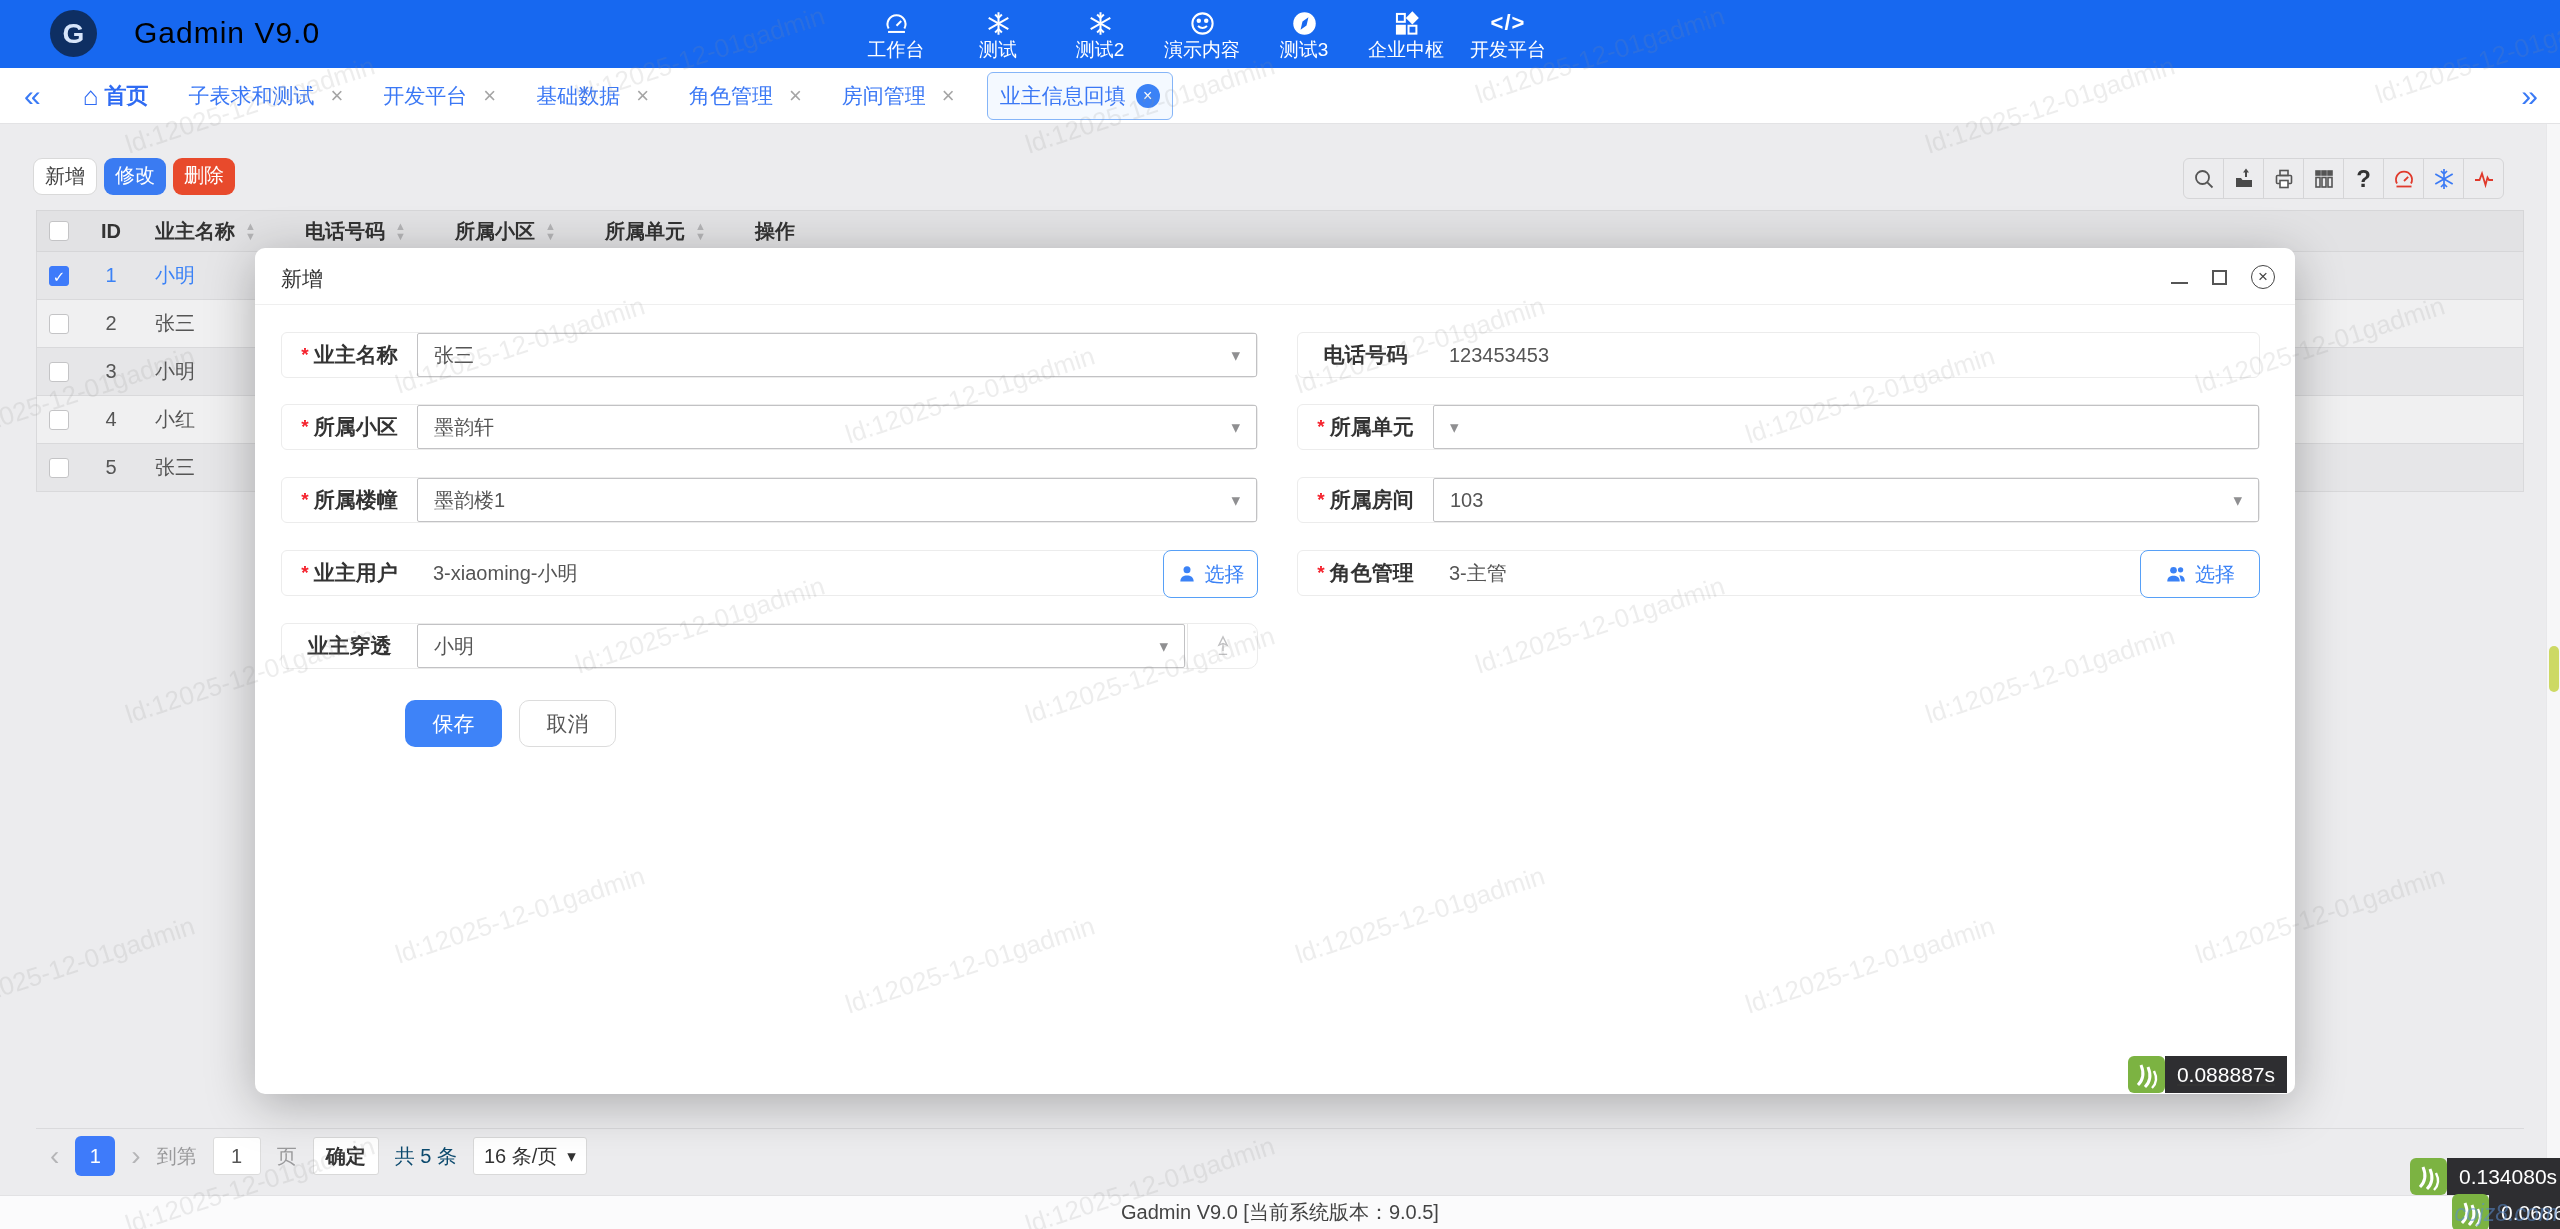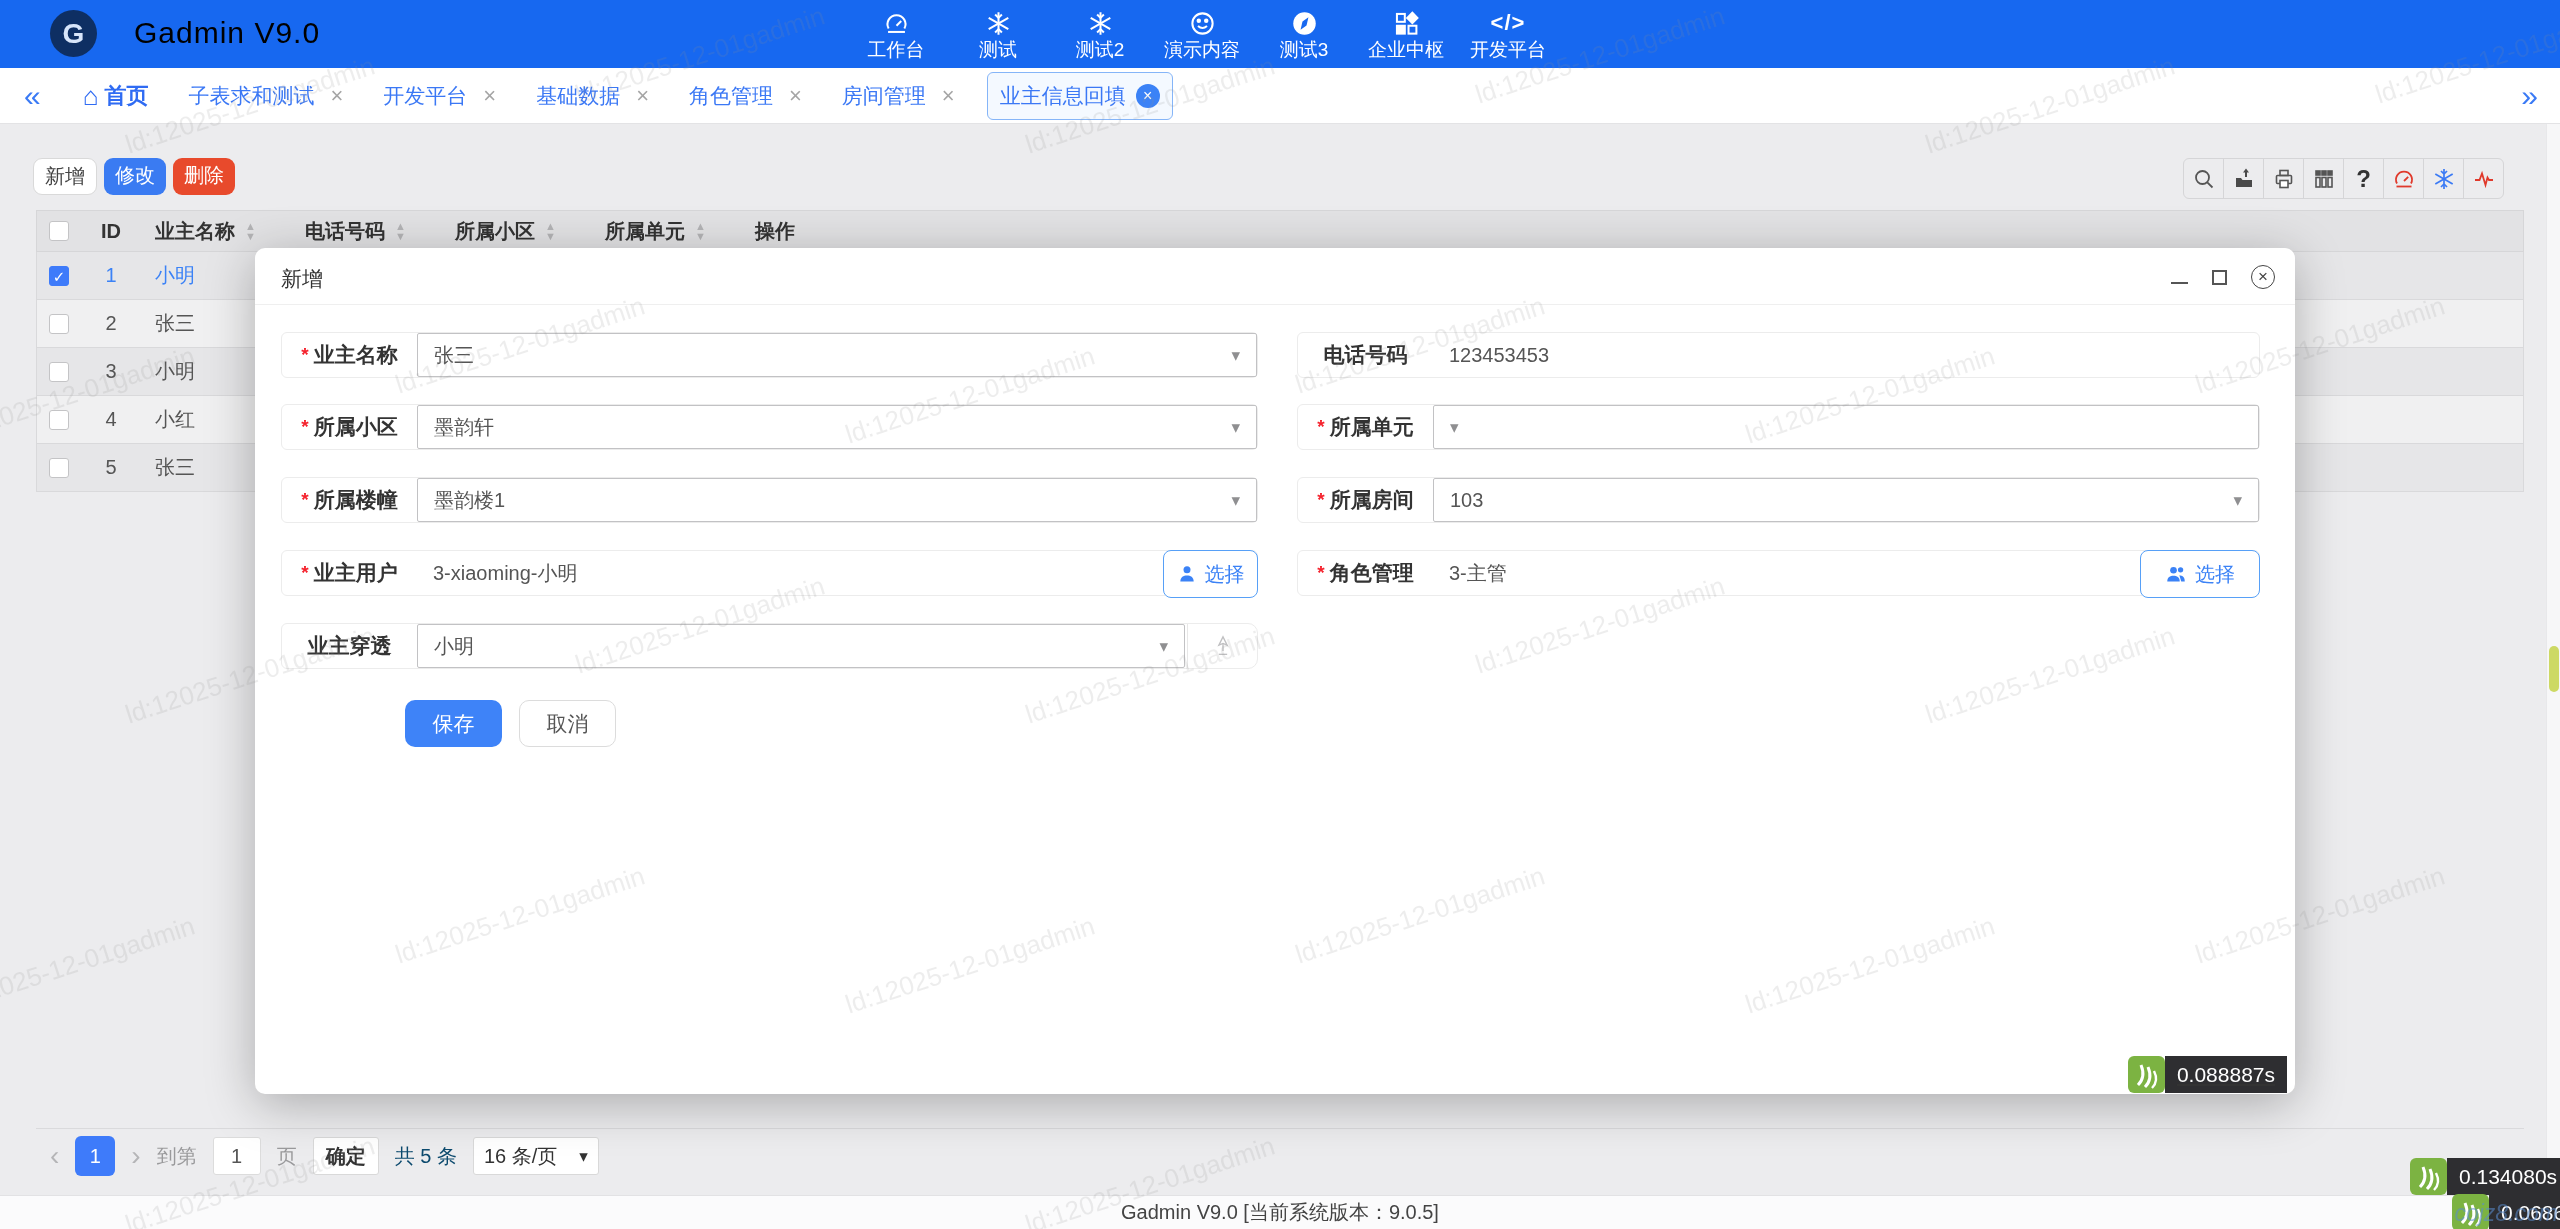--- a/index.html
+++ b/index.html
@@ -111,21 +111,21 @@
   .pg-prev::before { content:"‹"; } .pg-next::before { content:"›"; }
   .pg-prev,.pg-next { font-size:28px; color:#b5b5b7; cursor:pointer; line-height:28px;}
   .pg-cur { width:40px; height:40px; background:#3e7bfa; color:#fff; border-radius:6px; text-align:center;
             line-height:40px; cursor:pointer; }
   .pg-input { width:48px; height:38px; border:1px solid #dcdcdc; background:#fff; color:#555; text-align:center;
               line-height:36px; border-radius:3px; }
   .pg-btn { height:38px; padding:0 12px; border:1px solid #d9d9d9; background:#fff; color:#333; font-weight:bold;
             line-height:36px; border-radius:3px; cursor:pointer; }
   .pg-total { color:#0c4a6e; }
   .pg-size { height:38px; padding:0 10px; border:1px solid #d9d9d9; background:#fff; color:#333;
-             display:flex; align-items:center; gap:22px; border-radius:3px; cursor:pointer; }
+             display:flex; align-items:center; gap:10px; border-radius:3px; cursor:pointer; }
   .pg-size .caret { color:#333; }
   
   .footer { position:absolute; left:0; bottom:0; width:2560px; height:34px; background:#fbfbfc;
             border-top:1px solid #e2e2e4; text-align:center; font-size:20px; color:#444; line-height:33px; z-index:3;}
   
   .scrollbar { position:absolute; right:0; top:124px; bottom:0; width:14px; background:#f7f7f8;
                border-left:1px solid #e8e8ea; z-index:6; }
   .sb-thumb { position:absolute; left:2px; top:522px; width:10px; height:46px; background:#cdd964; border-radius:5px; cursor:grab;}
   
   .wm-layer { position:absolute; inset:0; z-index:7; pointer-events:none; overflow:hidden; }

